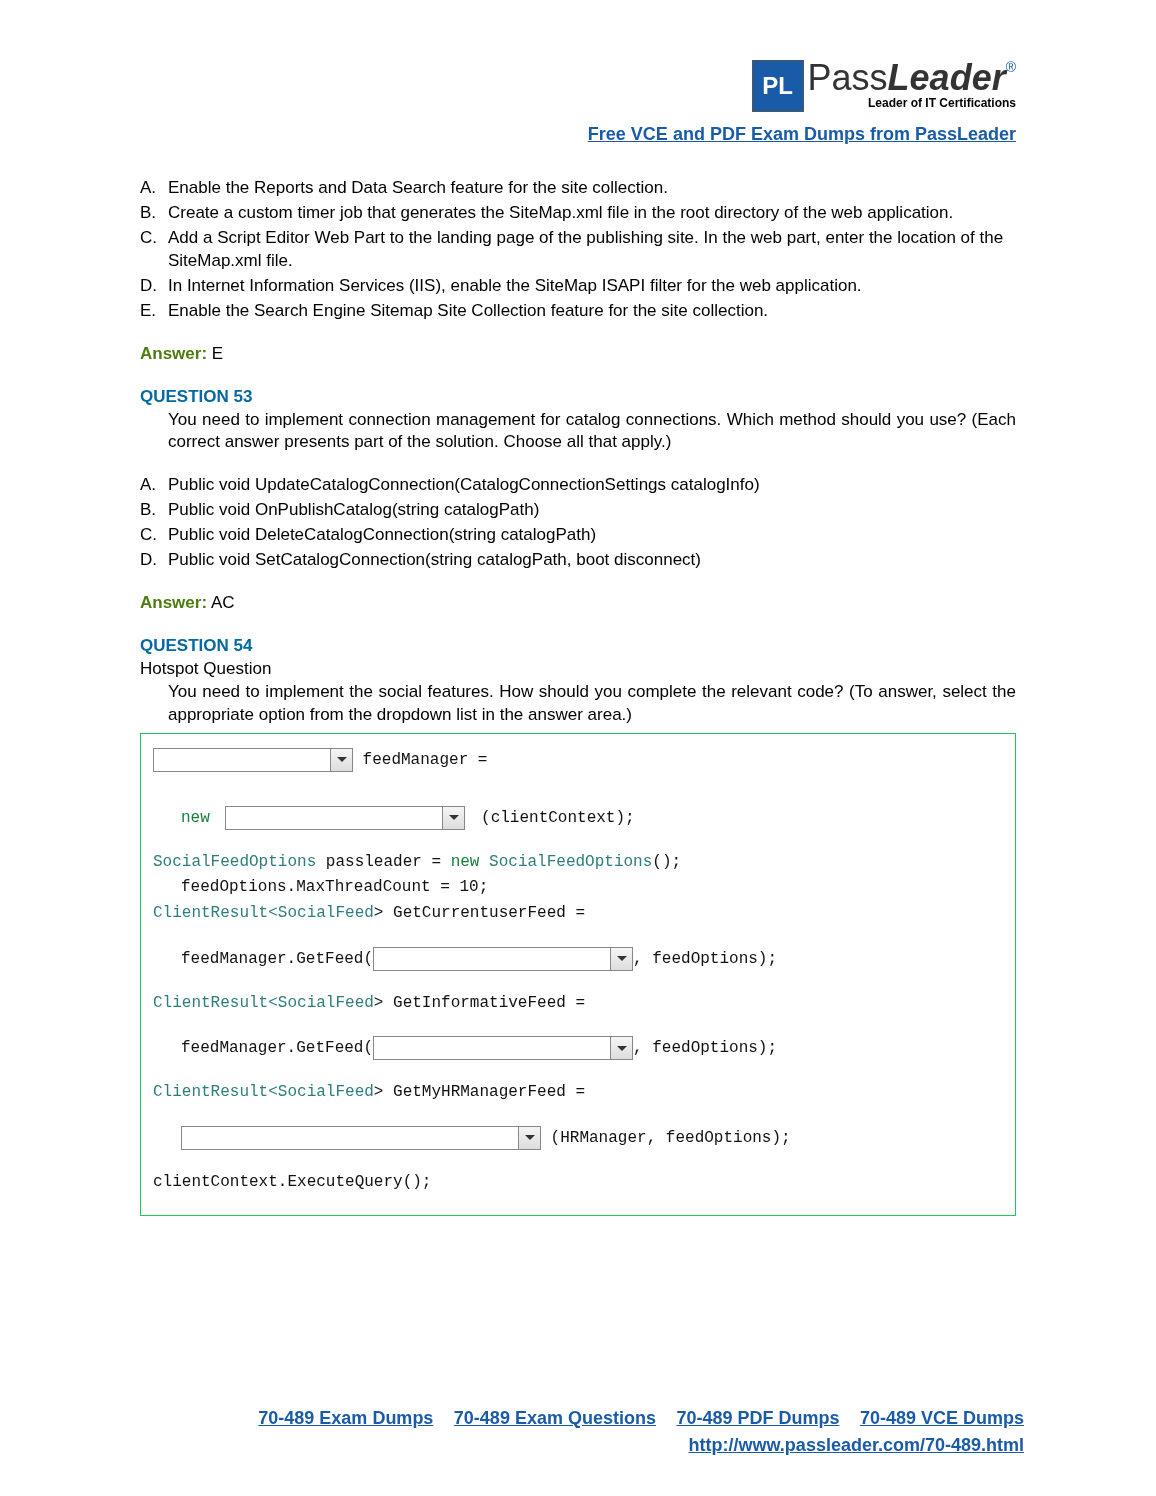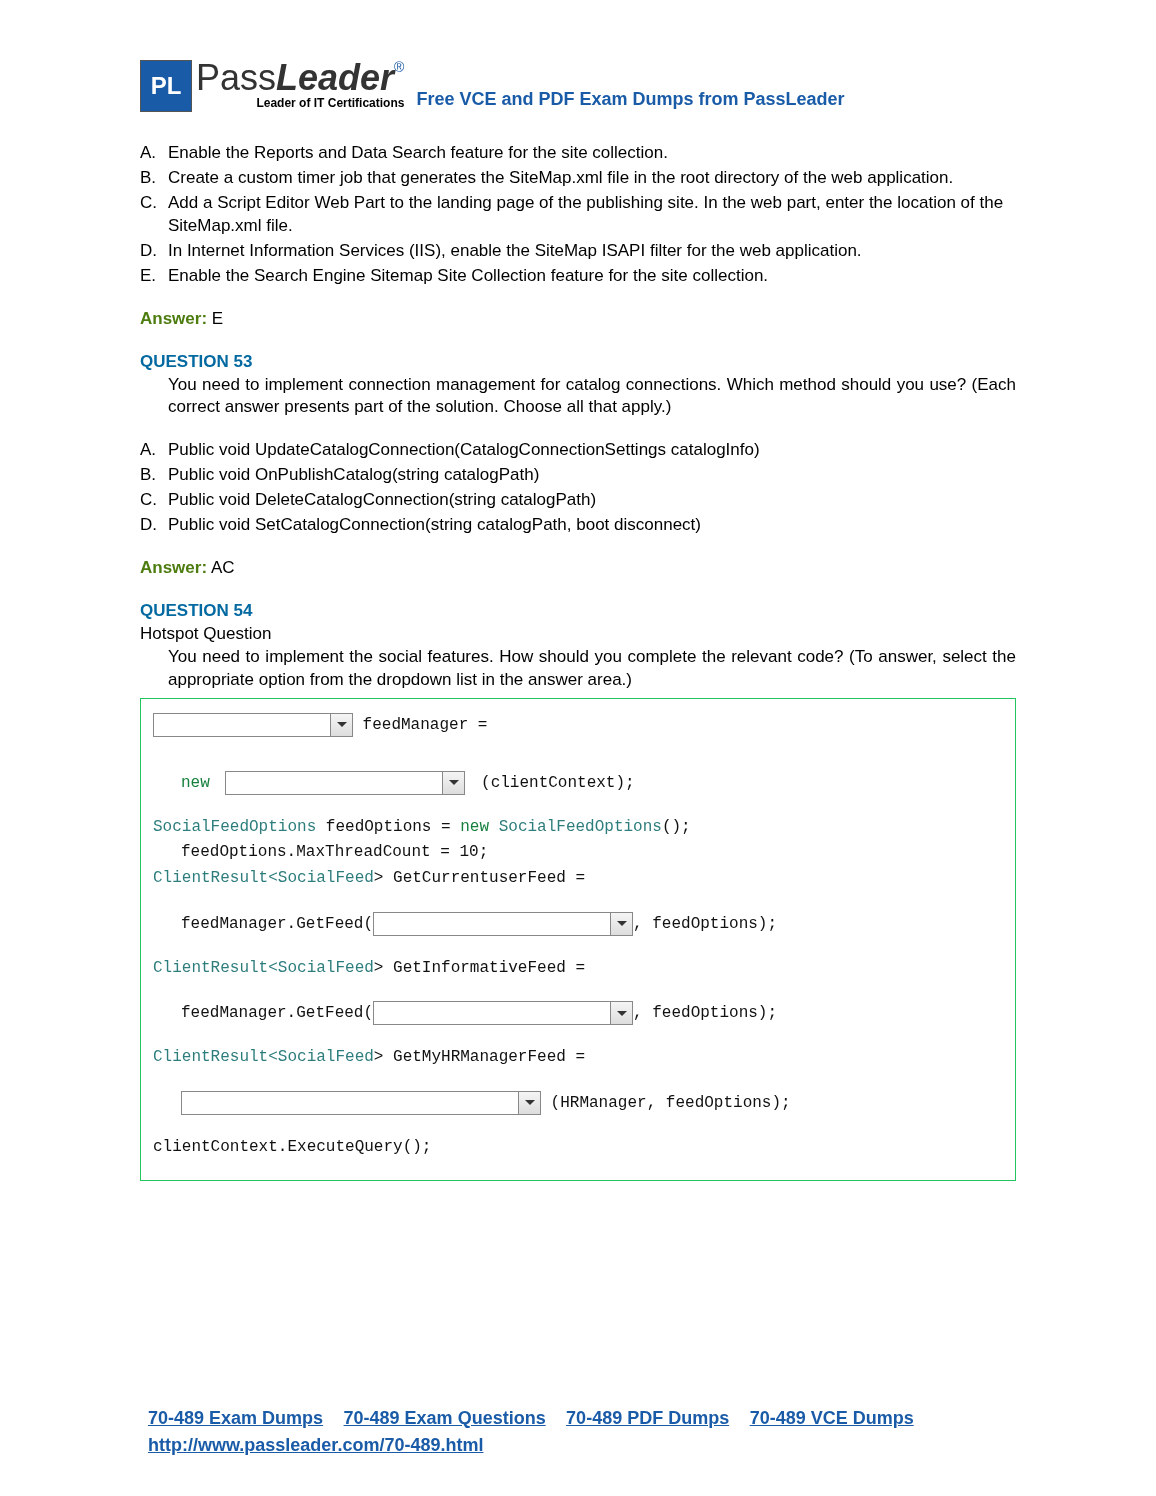--- a/index.html
+++ b/index.html
@@ -14,20 +14,21 @@
     box-sizing: border-box;
     min-height: 1496px;
     position: relative;
   }
   .header {
     display: flex;
     align-items: flex-end;
     gap: 12px;
     margin-bottom: 30px;
     flex-wrap: wrap;
+    flex-direction: column;
   }
   .logo-wrap {
     display: flex;
     align-items: flex-start;
   }
   .logo-box {
     width: 50px;
     height: 50px;
     background: #1a5ba8;
     color: #fff;
@@ -48,20 +49,21 @@
     font-size: 36px;
     line-height: 1;
     color: #333;
   }
   .brand .pass { font-weight: 400; }
   .brand .leader { font-weight: 700; font-style: italic; }
   .brand .reg { font-size: 14px; color: #1a5ba8; vertical-align: top; }
   .tagline { font-size: 12px; text-align: right; font-weight: bold; color: #000; }
   .header-link {
     color: #1a5ba8;
+    text-decoration: underline;
     font-size: 18px;
     font-weight: bold;
     padding-bottom: 2px;
   }
   .content {
     font-size: 17px;
     color: #000;
     line-height: 1.35;
   }
   ol.options {
@@ -121,22 +123,22 @@
     content: "";
     border-left: 5px solid transparent;
     border-right: 5px solid transparent;
     border-top: 5px solid #333;
   }
   .spacer-row { height: 26px; }
   .footer {
     position: absolute;
     bottom: 40px;
     left: 140px;
-    right: 140px;
-    text-align: left;
+    right: 124px;
+    text-align: right;
   }
   .footer a, .footer span.link {
     color: #1a5ba8;
     font-weight: bold;
     text-decoration: underline;
     font-size: 18px;
     margin: 0 8px;
     white-space: nowrap;
   }
   .footer .url-row { margin-top: 6px; }
@@ -203,21 +205,21 @@
         <span>feedManager =</span>
       </div>
       <div class="spacer-row"></div>
       <div class="row indent1">
         <span class="blue">new</span>
         <span class="code-dd" style="width:240px;margin:0 6px"><span class="dd-btn"></span></span>
         <span>(clientContext);</span>
       </div>
       <div class="spacer-row" style="height:14px"></div>
       <div class="row">
-        <span class="teal">SocialFeedOptions</span><span> feedOptions = </span><span class="blue">new</span><span class="teal"> SocialFeedOptions</span><span>();</span>
+        <span class="teal">SocialFeedOptions</span><span> passleader = </span><span class="blue">new</span><span class="teal"> SocialFeedOptions</span><span>();</span>
       </div>
       <div class="row indent1">feedOptions.MaxThreadCount = 10;</div>
       <div class="row">
         <span class="teal">ClientResult&lt;</span><span class="teal">SocialFeed</span><span>&gt; GetCurrentuserFeed =</span>
       </div>
       <div class="spacer-row" style="height:14px"></div>
       <div class="row indent1">
         <span>feedManager.GetFeed(</span><span class="code-dd" style="width:260px"><span class="dd-btn"></span></span><span>, feedOptions);</span>
       </div>
       <div class="spacer-row" style="height:14px"></div>

